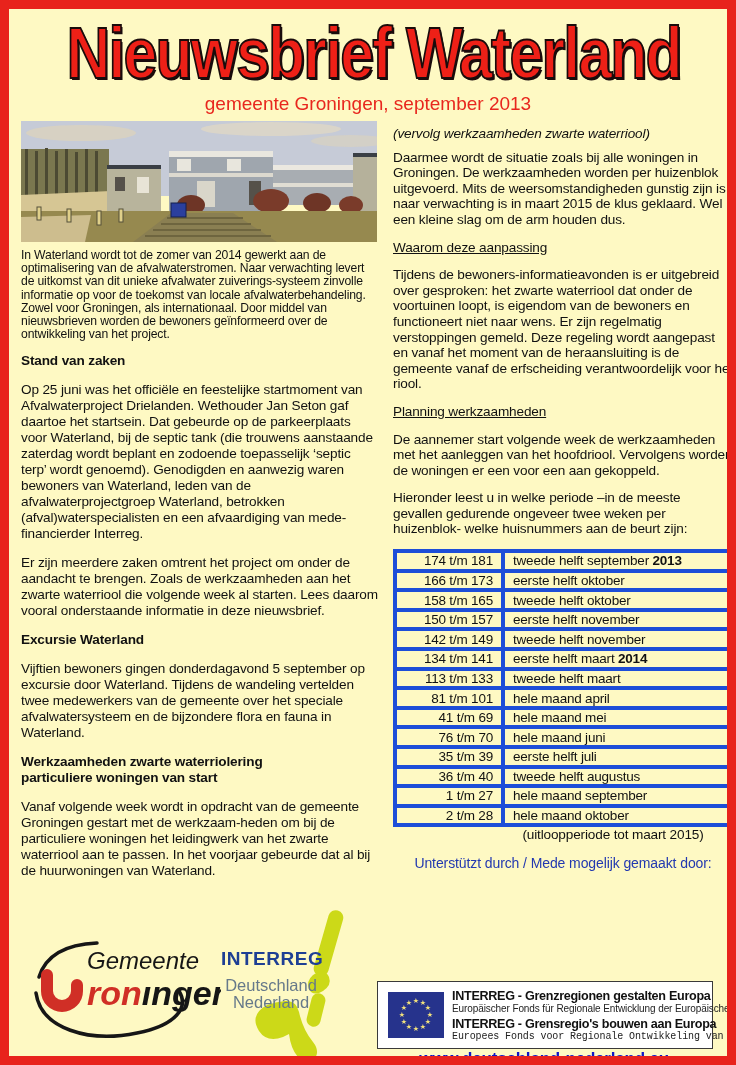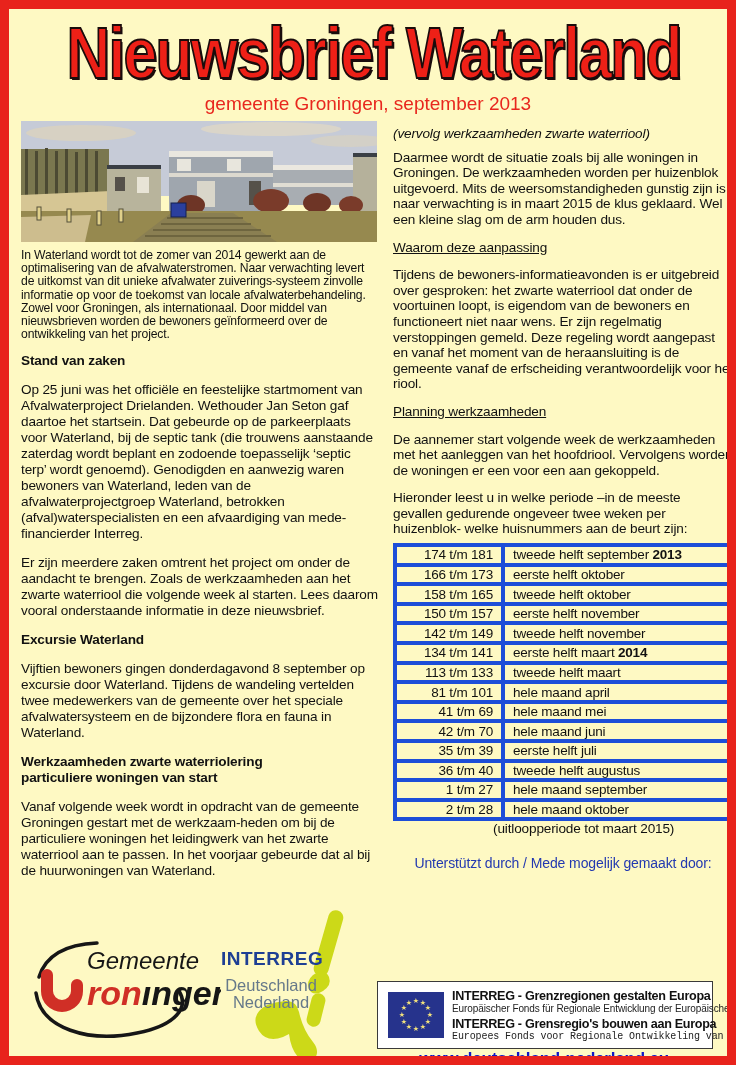--- a/index.html
+++ b/index.html
@@ -46,21 +46,21 @@
   table.plan{border-collapse:collapse;margin-top:2px;width:338px;}
   table.plan td{
     border:4px solid #1d4ed8;
     font-size:13.5px;
     padding:0 8px;
     height:15.6px;
     letter-spacing:-0.2px;
     white-space:nowrap;
   }
   td.range{text-align:right;width:88px;}
-  .uitloop{font-size:13.5px;margin:3px 0 0;padding-left:100px;}
+  .uitloop{font-size:13.5px;margin:3px 0 0;text-align:center;padding-left:100px;}
   .support{
     position:absolute;left:384px;top:846px;width:340px;
     text-align:center;font-size:14px;color:#2238b0;letter-spacing:-0.1px;
   }
   
   .gron-logo{position:absolute;left:22px;top:928px;width:190px;height:104px;}
   .interreg-logo{position:absolute;left:212px;top:900px;width:145px;height:160px;}
   .interreg-text{position:absolute;left:0;top:40px;width:100px;line-height:1.0;}
   .interreg-t1{font-size:19px;font-weight:bold;color:#1e3f94;letter-spacing:0.5px;text-align:center;}
   .interreg-t2{font-size:16.5px;color:#66798a;text-align:center;margin-top:9px;}
@@ -152,33 +152,33 @@
       <rect x="150" y="82" width="15" height="14" fill="#2b3f9e" stroke="#15214f" stroke-width="1"></rect>
     </svg>
   </div>
 
   <div class="lcol">
     <p class="intro">In Waterland wordt tot de zomer van 2014 gewerkt aan de optimalisering van de afvalwaterstromen. Naar verwachting levert de uitkomst van dit unieke afvalwater zuiverings-systeem zinvolle informatie op voor de toekomst van locale afvalwaterbehandeling. Zowel voor Groningen, als internationaal. Door middel van nieuwsbrieven worden de bewoners geïnformeerd over de ontwikkeling van het project.</p>
     <p class="bhead">Stand van zaken</p>
     <p>Op 25 juni was het officiële en feestelijke startmoment van Afvalwaterproject Drielanden. Wethouder Jan Seton gaf daartoe het startsein. Dat gebeurde op de parkeerplaats voor Waterland, bij de septic tank (die trouwens aanstaande zaterdag wordt beplant en zodoende toepasselijk ‘septic terp’ wordt genoemd). Genodigden en aanwezig waren bewoners van Waterland, leden van de afvalwaterprojectgroep Waterland, betrokken (afval)waterspecialisten en een afvaardiging van mede-financierder Interreg.</p>
     <p>Er zijn meerdere zaken omtrent het project om onder de aandacht te brengen. Zoals de werkzaamheden aan het zwarte waterriool die volgende week al starten. Lees daarom vooral onderstaande informatie in deze nieuwsbrief.</p>
     <p class="bhead">Excursie Waterland</p>
-    <p>Vijftien bewoners gingen donderdagavond 8 september op excursie door Waterland. Tijdens de wandeling vertelden twee medewerkers van de gemeente over het speciale afvalwatersysteem en de bijzondere flora en fauna in Waterland.</p>
+    <p>Vijftien bewoners gingen donderdagavond 5 september op excursie door Waterland. Tijdens de wandeling vertelden twee medewerkers van de gemeente over het speciale afvalwatersysteem en de bijzondere flora en fauna in Waterland.</p>
     <p class="bhead" style="width:300px">Werkzaamheden zwarte waterriolering particuliere woningen van start</p>
     <p>Vanaf volgende week wordt in opdracht van de gemeente Groningen gestart met de werkzaam-heden om bij de particuliere woningen het leidingwerk van het zwarte waterriool aan te passen. In het voorjaar gebeurde dat al bij de huurwoningen van Waterland.</p>
   </div>
 
   <div class="rcol">
     <p class="ital" style="margin-bottom:8px">(vervolg werkzaamheden zwarte waterriool)</p>
     <p>Daarmee wordt de situatie zoals bij alle woningen in Groningen. De werkzaamheden worden per huizenblok uitgevoerd. Mits de weersomstandigheden gunstig zijn is naar verwachting is in maart 2015 de klus geklaard. Wel een kleine slag om de arm houden dus.</p>
     <p class="uhead">Waarom deze aanpassing</p>
     <p>Tijdens de bewoners-informatieavonden is er uitgebreid over gesproken: het zwarte waterriool dat onder de voortuinen loopt, is eigendom van de bewoners en functioneert niet naar wens. Er zijn regelmatig verstoppingen gemeld. Deze regeling wordt aangepast en vanaf het moment van de heraansluiting is de gemeente vanaf de erfscheiding verantwoordelijk voor het riool.</p>
     <p class="uhead">Planning werkzaamheden</p>
     <p>De aannemer start volgende week de werkzaamheden met het aanleggen van het hoofdriool. Vervolgens worden de woningen er een voor een aan gekoppeld.</p>
-    <p style="margin-bottom:6px">Hieronder leest u in welke periode –in de meeste gevallen gedurende ongeveer twee weken per huizenblok- welke huisnummers aan de beurt zijn:</p>
+    <p style="">Hieronder leest u in welke periode –in de meeste gevallen gedurende ongeveer twee weken per huizenblok- welke huisnummers aan de beurt zijn:</p>
     <table class="plan">
       <tbody>
           <tr>
             <td class="range">174 t/m 181</td>
             <td>tweede helft september<b>&nbsp;2013</b></td>
           </tr>
           <tr>
             <td class="range">166 t/m 173</td>
             <td>eerste helft oktober</td>
           </tr>
@@ -204,21 +204,21 @@
           </tr>
           <tr>
             <td class="range">81 t/m 101</td>
             <td>hele maand april</td>
           </tr>
           <tr>
             <td class="range">41 t/m 69</td>
             <td>hele maand mei</td>
           </tr>
           <tr>
-            <td class="range">42 t/m 70</td>
+            <td class="range">76 t/m 70</td>
             <td>hele maand juni</td>
           </tr>
           <tr>
             <td class="range">35 t/m 39</td>
             <td>eerste helft juli</td>
           </tr>
           <tr>
             <td class="range">36 t/m 40</td>
             <td>tweede helft augustus</td>
           </tr>

